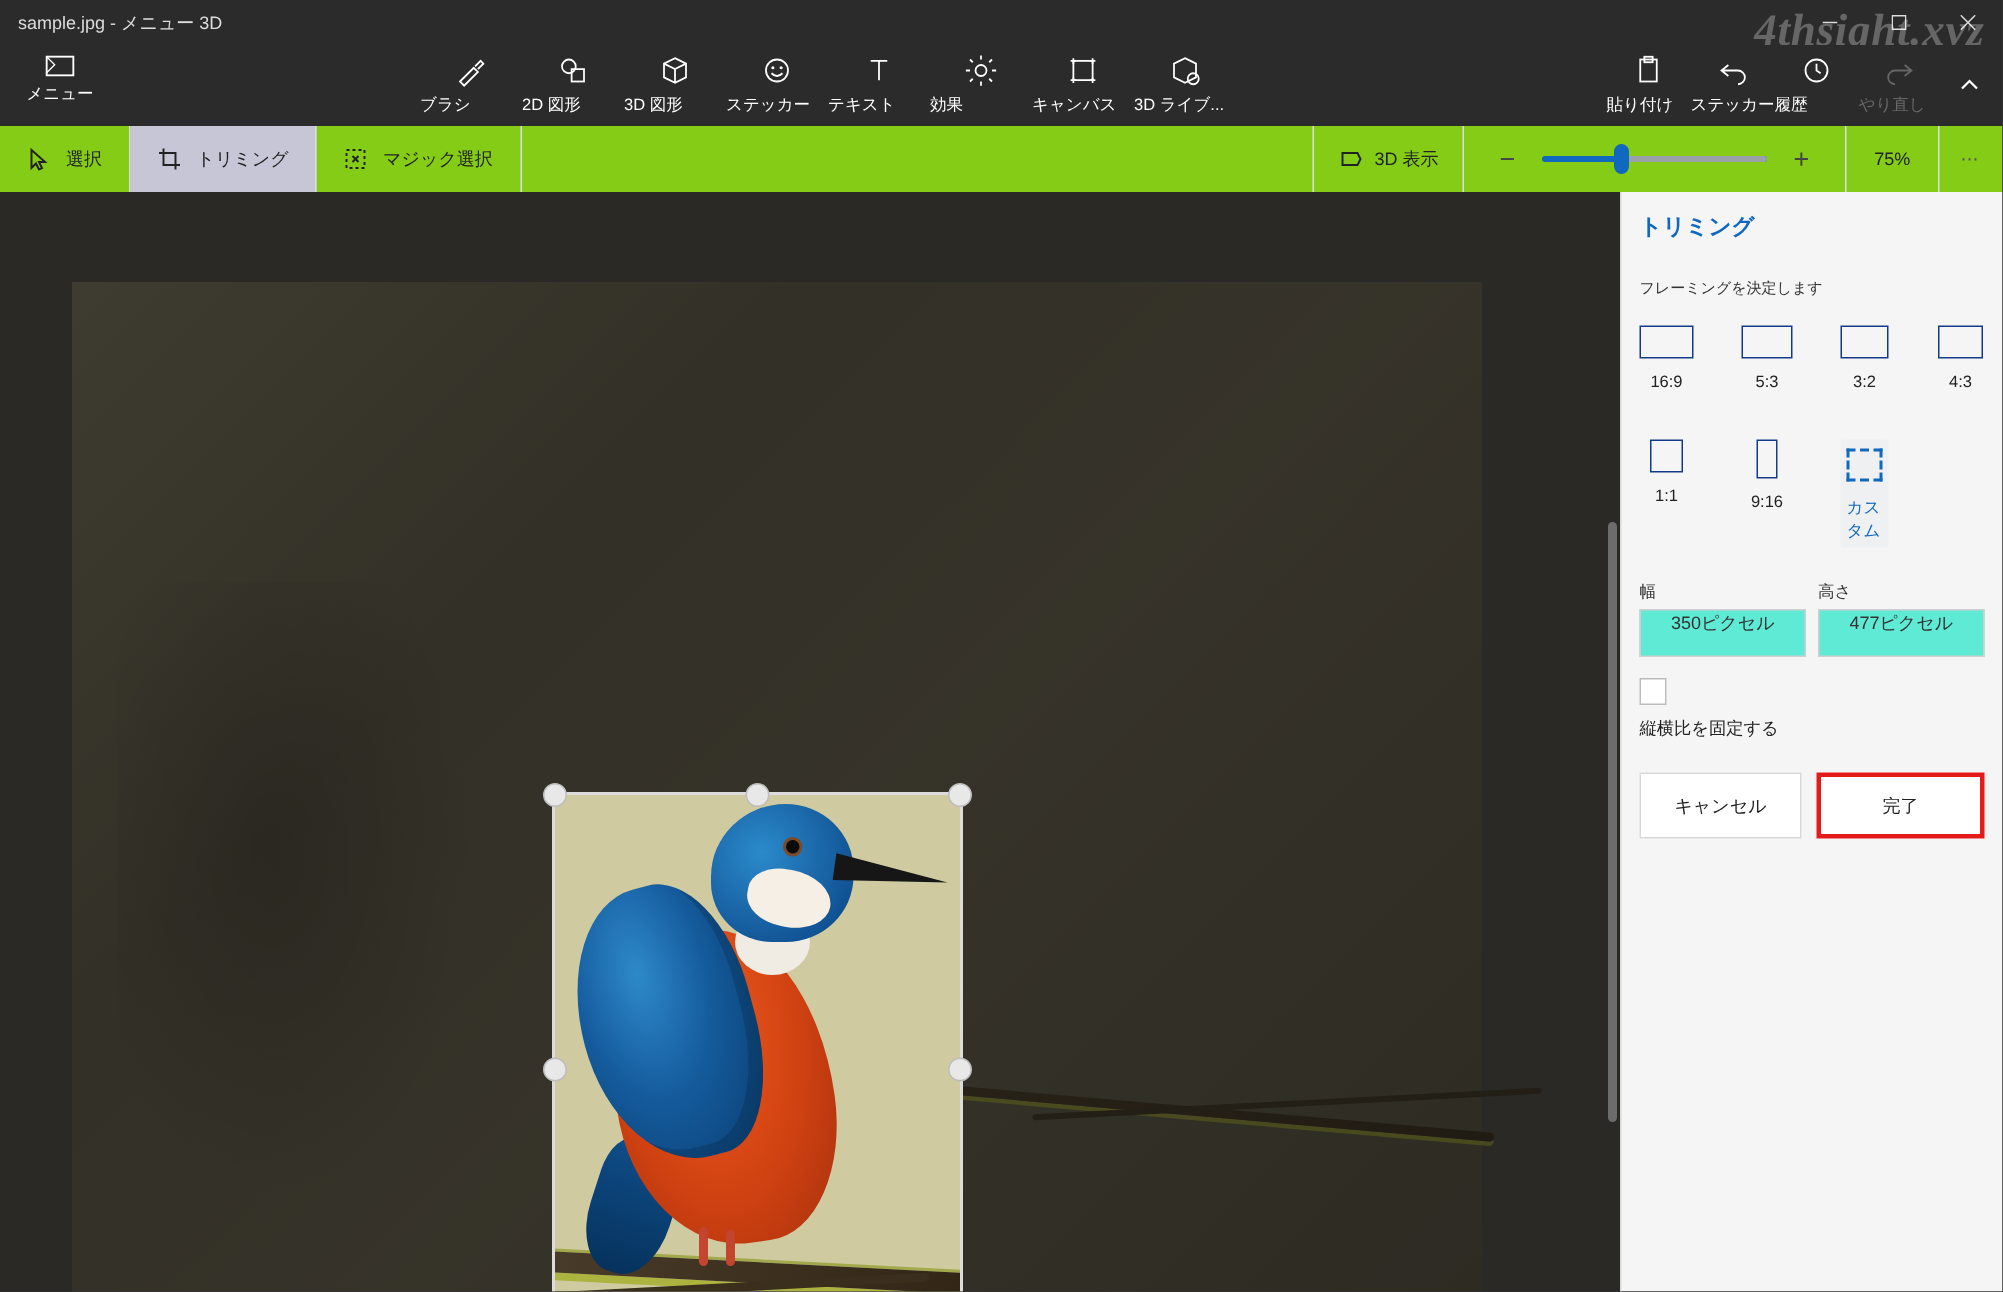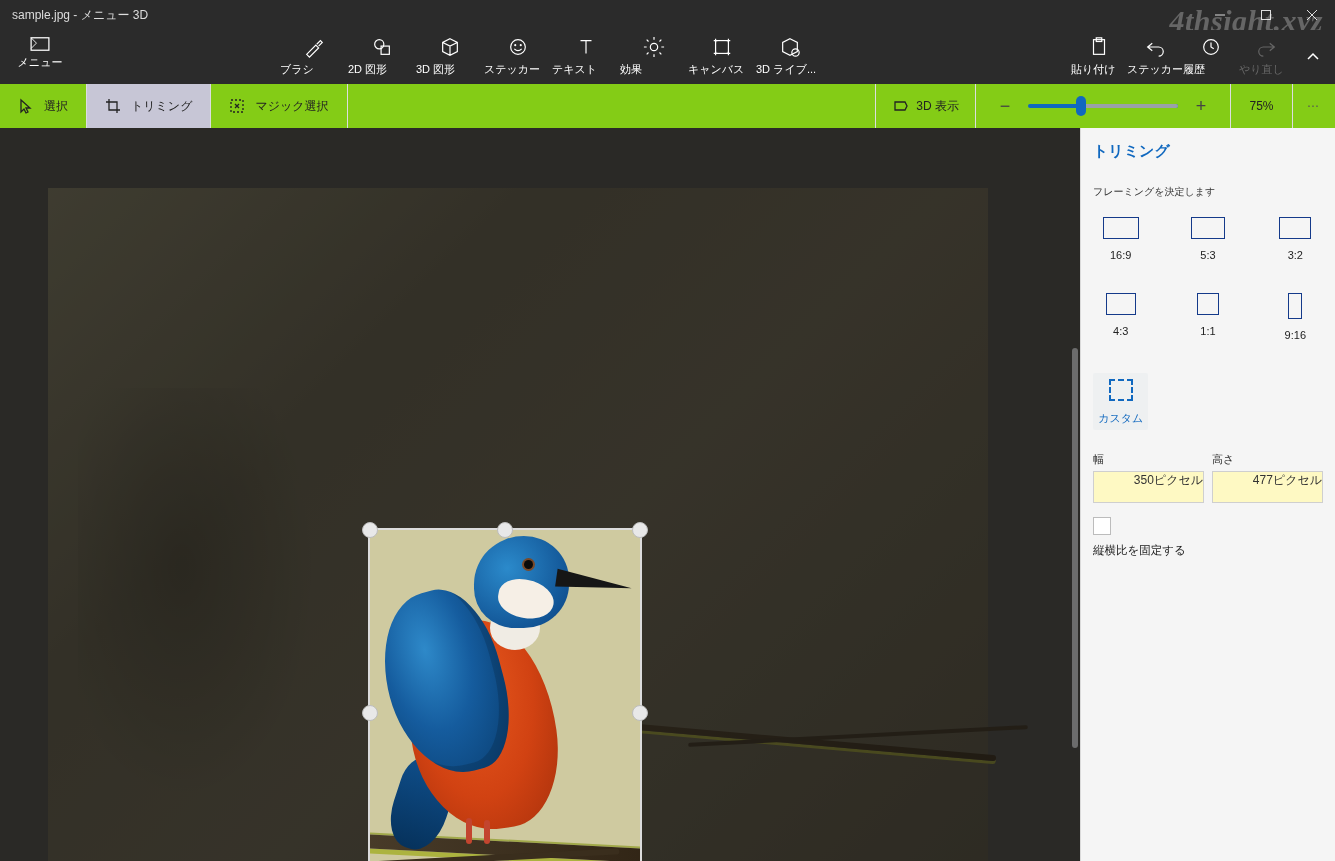--- a/index.html
+++ b/index.html
@@ -73,33 +73,33 @@
 .h-tl{left:-8px;top:-8px;} .h-t{left:calc(50% - 8px);top:-8px;} .h-tr{right:-8px;top:-8px;}
 .h-l{left:-8px;top:calc(50% - 8px);} .h-r{right:-8px;top:calc(50% - 8px);}
 
 
 .canvas-scroll { position:absolute; right:2px; top:220px; width:6px; height:400px; background:#6c6c6c; border-radius:3px; }
 
 
 .panel { width:255px; background:#f5f5f5; border-left:1px solid #dadada; padding:14px 12px; font-size:12px; color:#222; display:flex; flex-direction:column; }
 .panel h2 { font-size:15px; font-weight:600; color:#1068bf; margin-bottom:24px; }
 .panel .sub { font-size:10px; margin-bottom:18px; color:#333; }
-.frames { display:grid; grid-template-columns:repeat(3,1fr); row-gap:18px; column-gap:8px; margin-bottom:16px;gap:32px; }
+.frames { display:grid; grid-template-columns:repeat(4,1fr); row-gap:18px; column-gap:8px; margin-bottom:16px;gap:32px; }
 .frame-item { display:flex; flex-direction:column; align-items:center; gap:10px; font-size:11px; }
 .frame-box { border:1.5px solid #143a8a; height:22px; background:transparent; }
 .fb-169{width:36px;} .fb-53{width:34px;} .fb-32{width:32px;}
 .fb-43{width:30px;} .fb-11{width:22px;} .fb-916{width:14px;height:26px;}
 .frame-item.sel { background:#eef0f1; border-radius:2px; padding:6px 4px 4px; }
 .frame-item.sel .label{ color:#1068bf; }
 .fb-custom { width:24px; height:22px; border:2px dashed #1068bf; }
 
 .dims { display:flex; gap:8px; margin-top:6px; }
 .dim-col { flex:1; }
 .dim-col .lbl { font-size:11px; color:#333; margin-bottom:4px; display:block; }
-.dim-input { width:100%; height:32px; background:#fef9c3; border:1px solid #cfcfcf; text-align:right; font-size:12px; color:#333; }
+.dim-input { width:100%; height:32px; background:#5eead4; border:1px solid #cfcfcf; text-align:center; font-size:12px; color:#333; }
 
 .lock { display:flex; gap:8px; margin-top:14px; font-size:11.5px;flex-direction:column; }
 .lock .cb { width:18px; height:18px; border:1px solid #bcbcbc; background:#fff; }
 
 .actions { display:flex; gap:10px; margin-top:22px; }
 .act-btn { flex:1; height:44px; background:#fff; border:1px solid #d8d8d8; display:flex; align-items:center; justify-content:center; font-size:12px; }
 .act-btn.done { border:3px solid #e31b1b; }
 
 .watermark { position:absolute; top:4px; right:12px; font-size:30px; font-style:italic; font-weight:700; color:rgba(255,255,255,0.28); font-family:Georgia,'Times New Roman',serif; pointer-events:none; letter-spacing:0.5px; }
 </style>
@@ -344,14 +344,18 @@
         <span class="lbl">高さ</span>
         <div class="dim-input">477ピクセル</div>
       </div>
     </div>
 
     <div class="lock">
       <div class="cb"></div>
       <span>縦横比を固定する</span>
     </div>
 
+    <div class="actions">
+      <div class="act-btn">キャンセル</div>
+      <div class="act-btn done">完了</div>
+    </div>
   </div>
 </div>
 
 </body></html>

